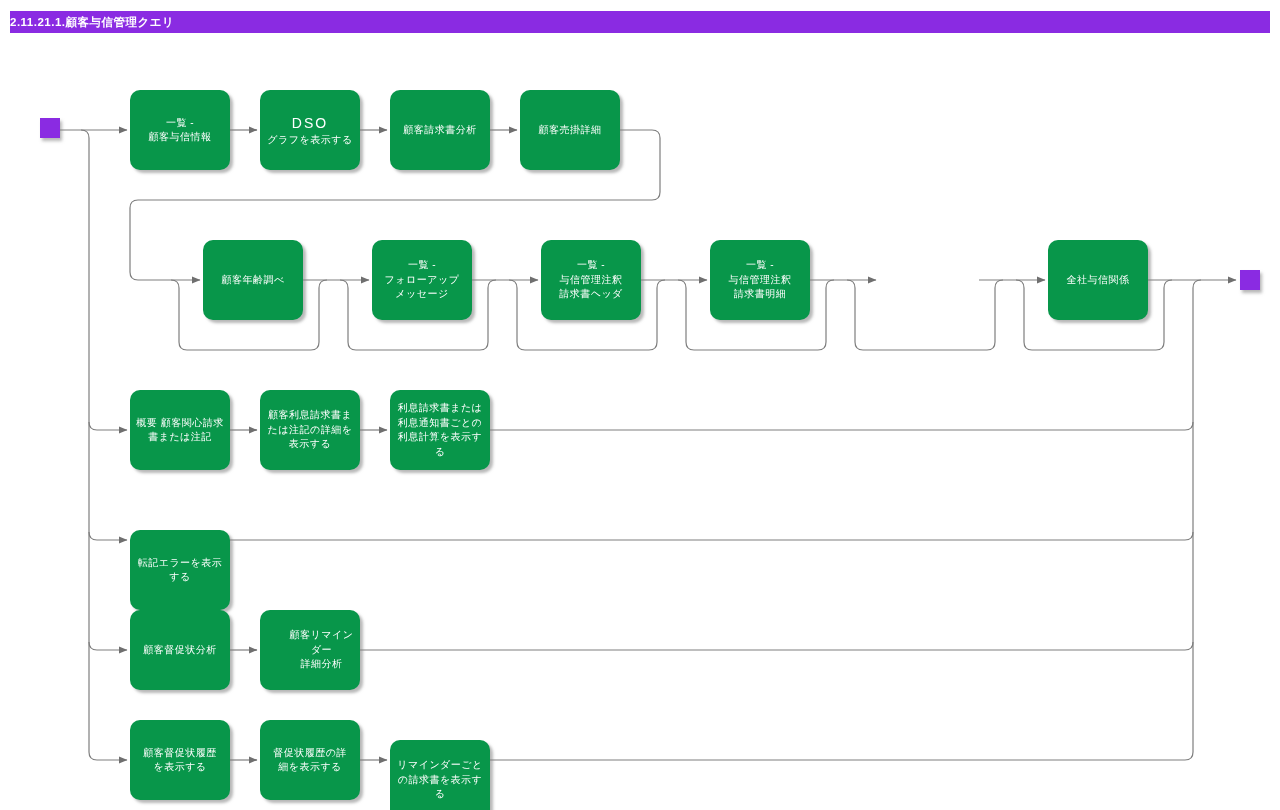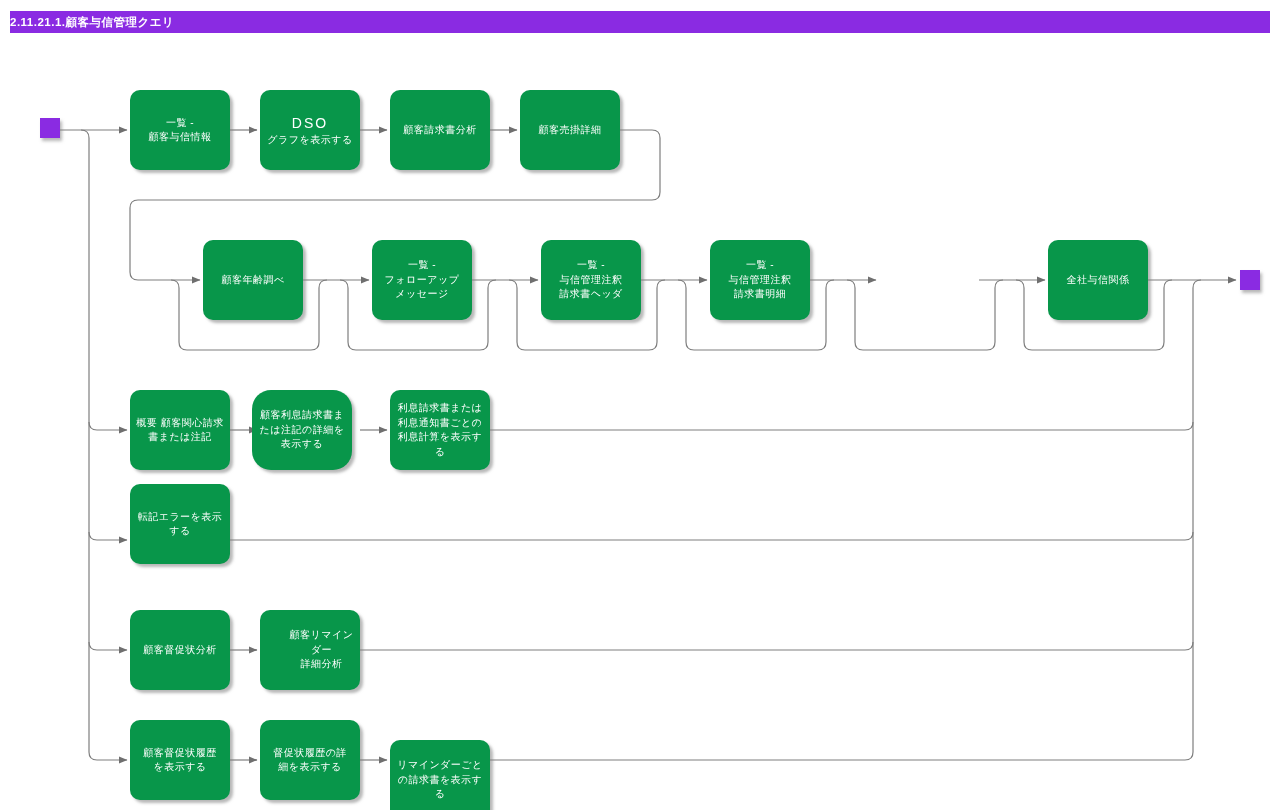--- a/index.html
+++ b/index.html
@@ -115,33 +115,33 @@
 請求書明細</span>
     </div>
   <div class="node" style="left:1048px;top:240px;">
     <span class="lbl">全社与信関係</span>
     </div>
 
   <div class="node" style="left:130px;top:390px;">
     <span class="lbl">概要 顧客関心請求
 書または注記</span>
     </div>
-  <div class="node" style="left:252px;top:390px;border-radius:19px;">
+  <div class="node" style="left:260px;top:390px;">
     <span class="lbl">顧客利息請求書ま
 たは注記の詳細を
 表示する</span>
     </div>
   <div class="node" style="left:390px;top:390px;">
     <span class="lbl">利息請求書または
 利息通知書ごとの
 利息計算を表示す
 る</span>
     </div>
 
-  <div class="node" style="left:130px;top:484px;">
+  <div class="node" style="left:130px;top:530px;">
     <span class="lbl">転記エラーを表示
 する</span>
     </div>
 
   <div class="node" style="left:130px;top:610px;">
     <span class="lbl">顧客督促状分析</span>
     </div>
   <div class="node" style="left:260px;top:610px;padding-left:25px;">
     <span class="lbl">顧客リマインダー
 詳細分析</span>

